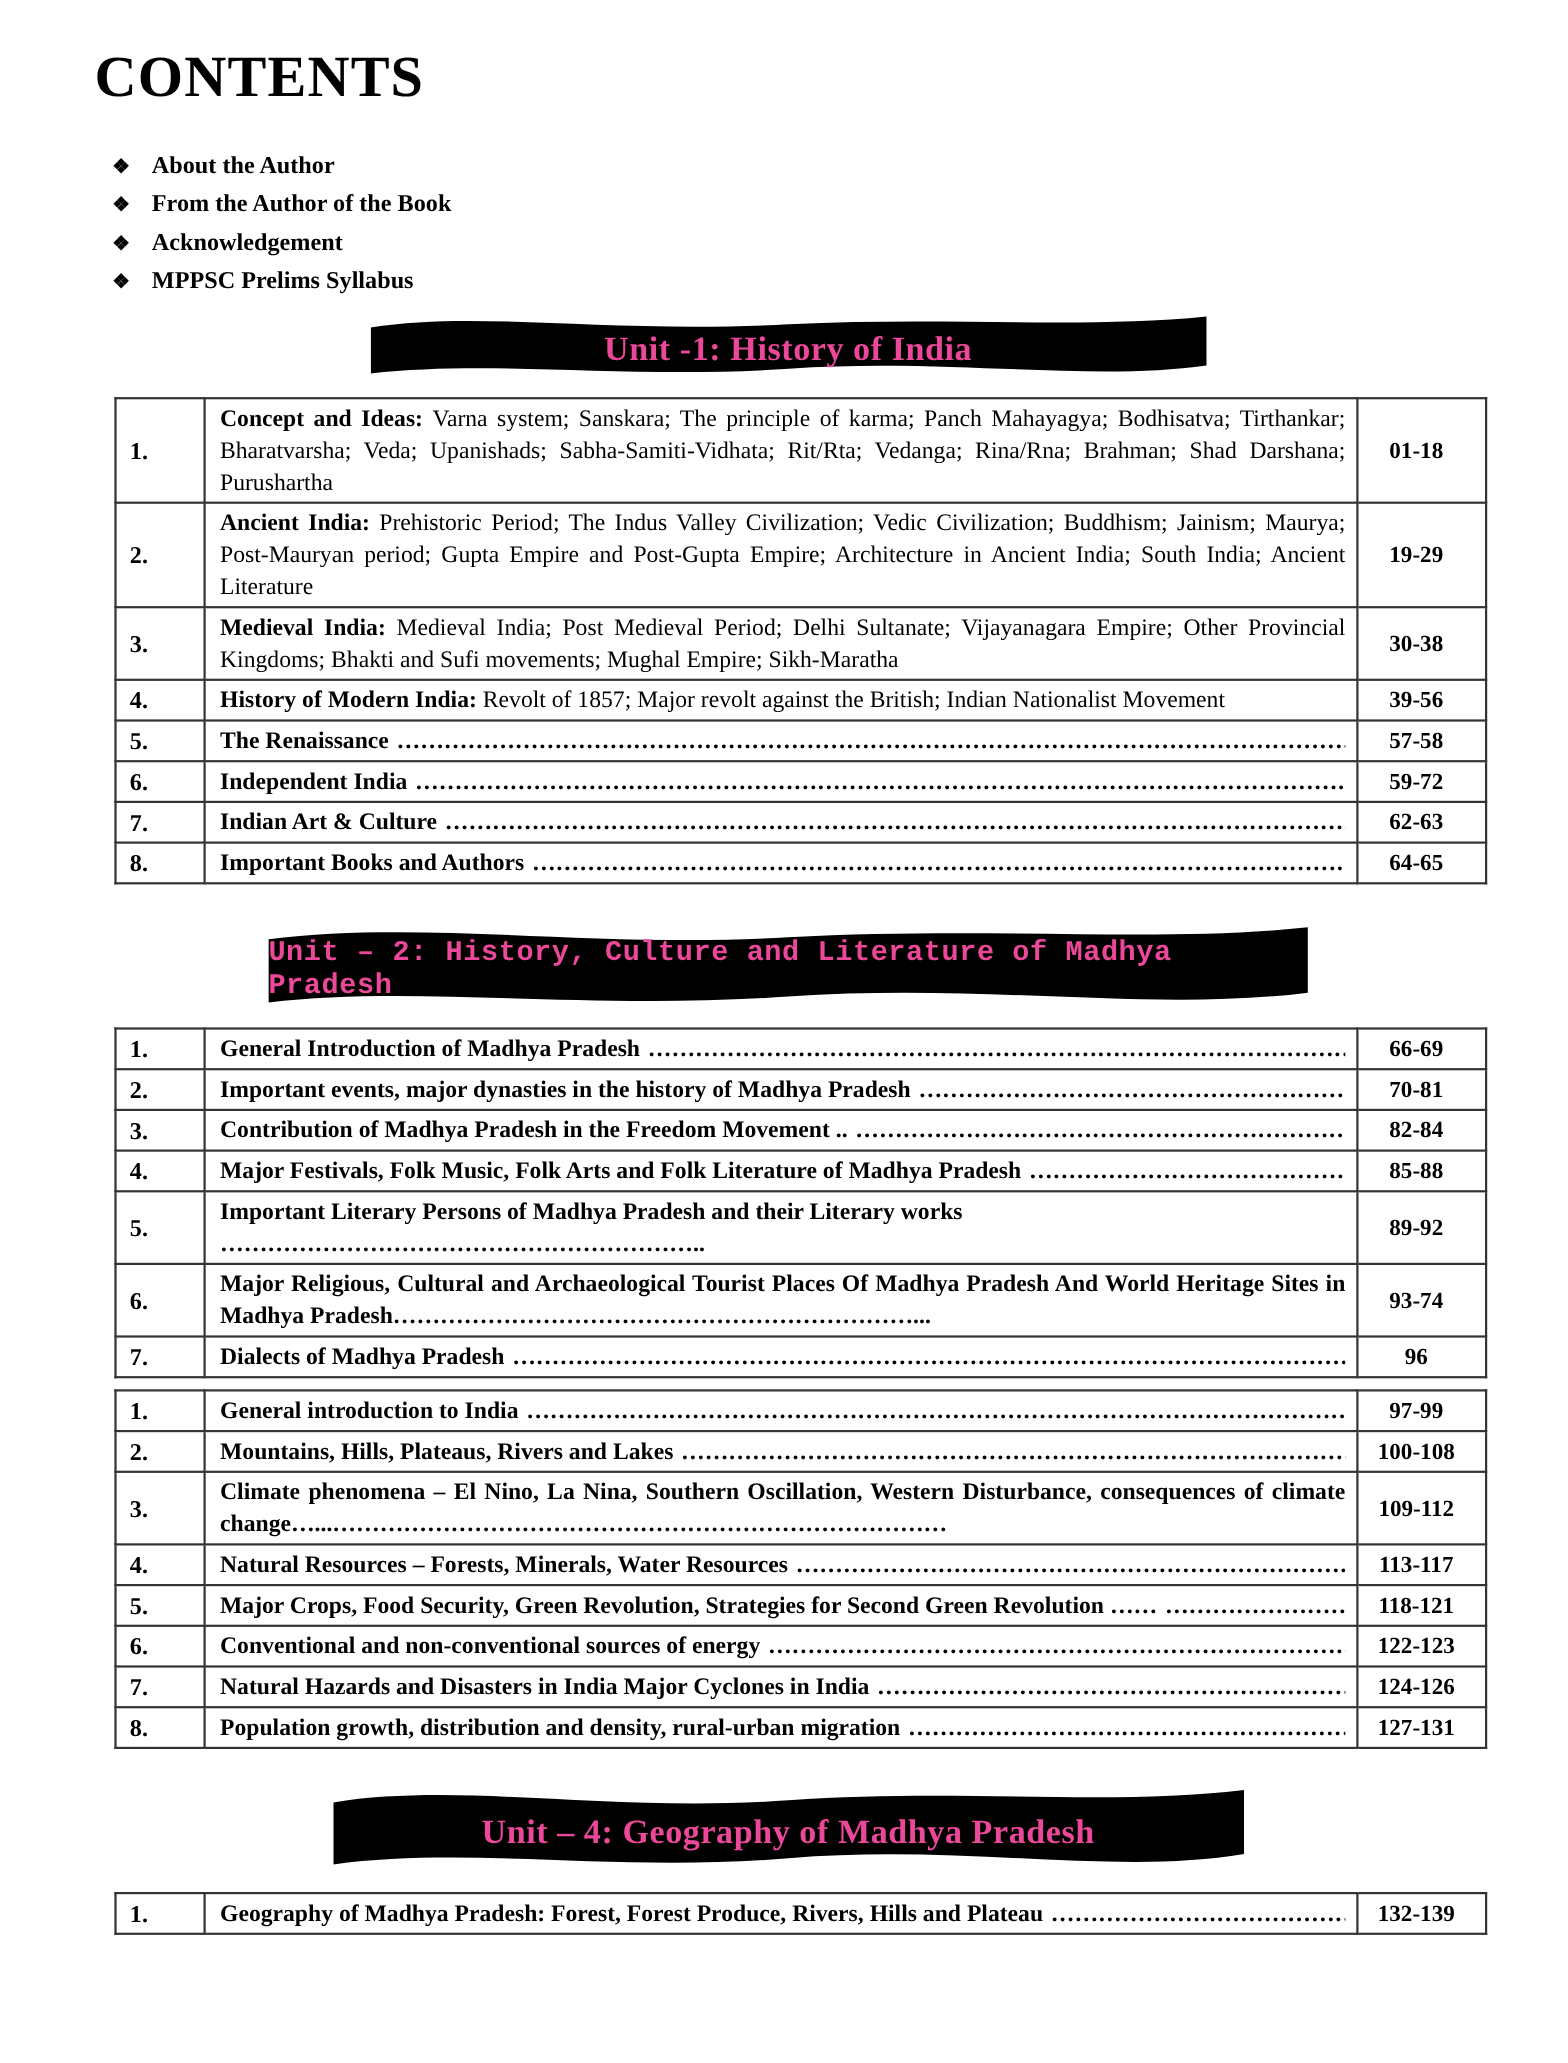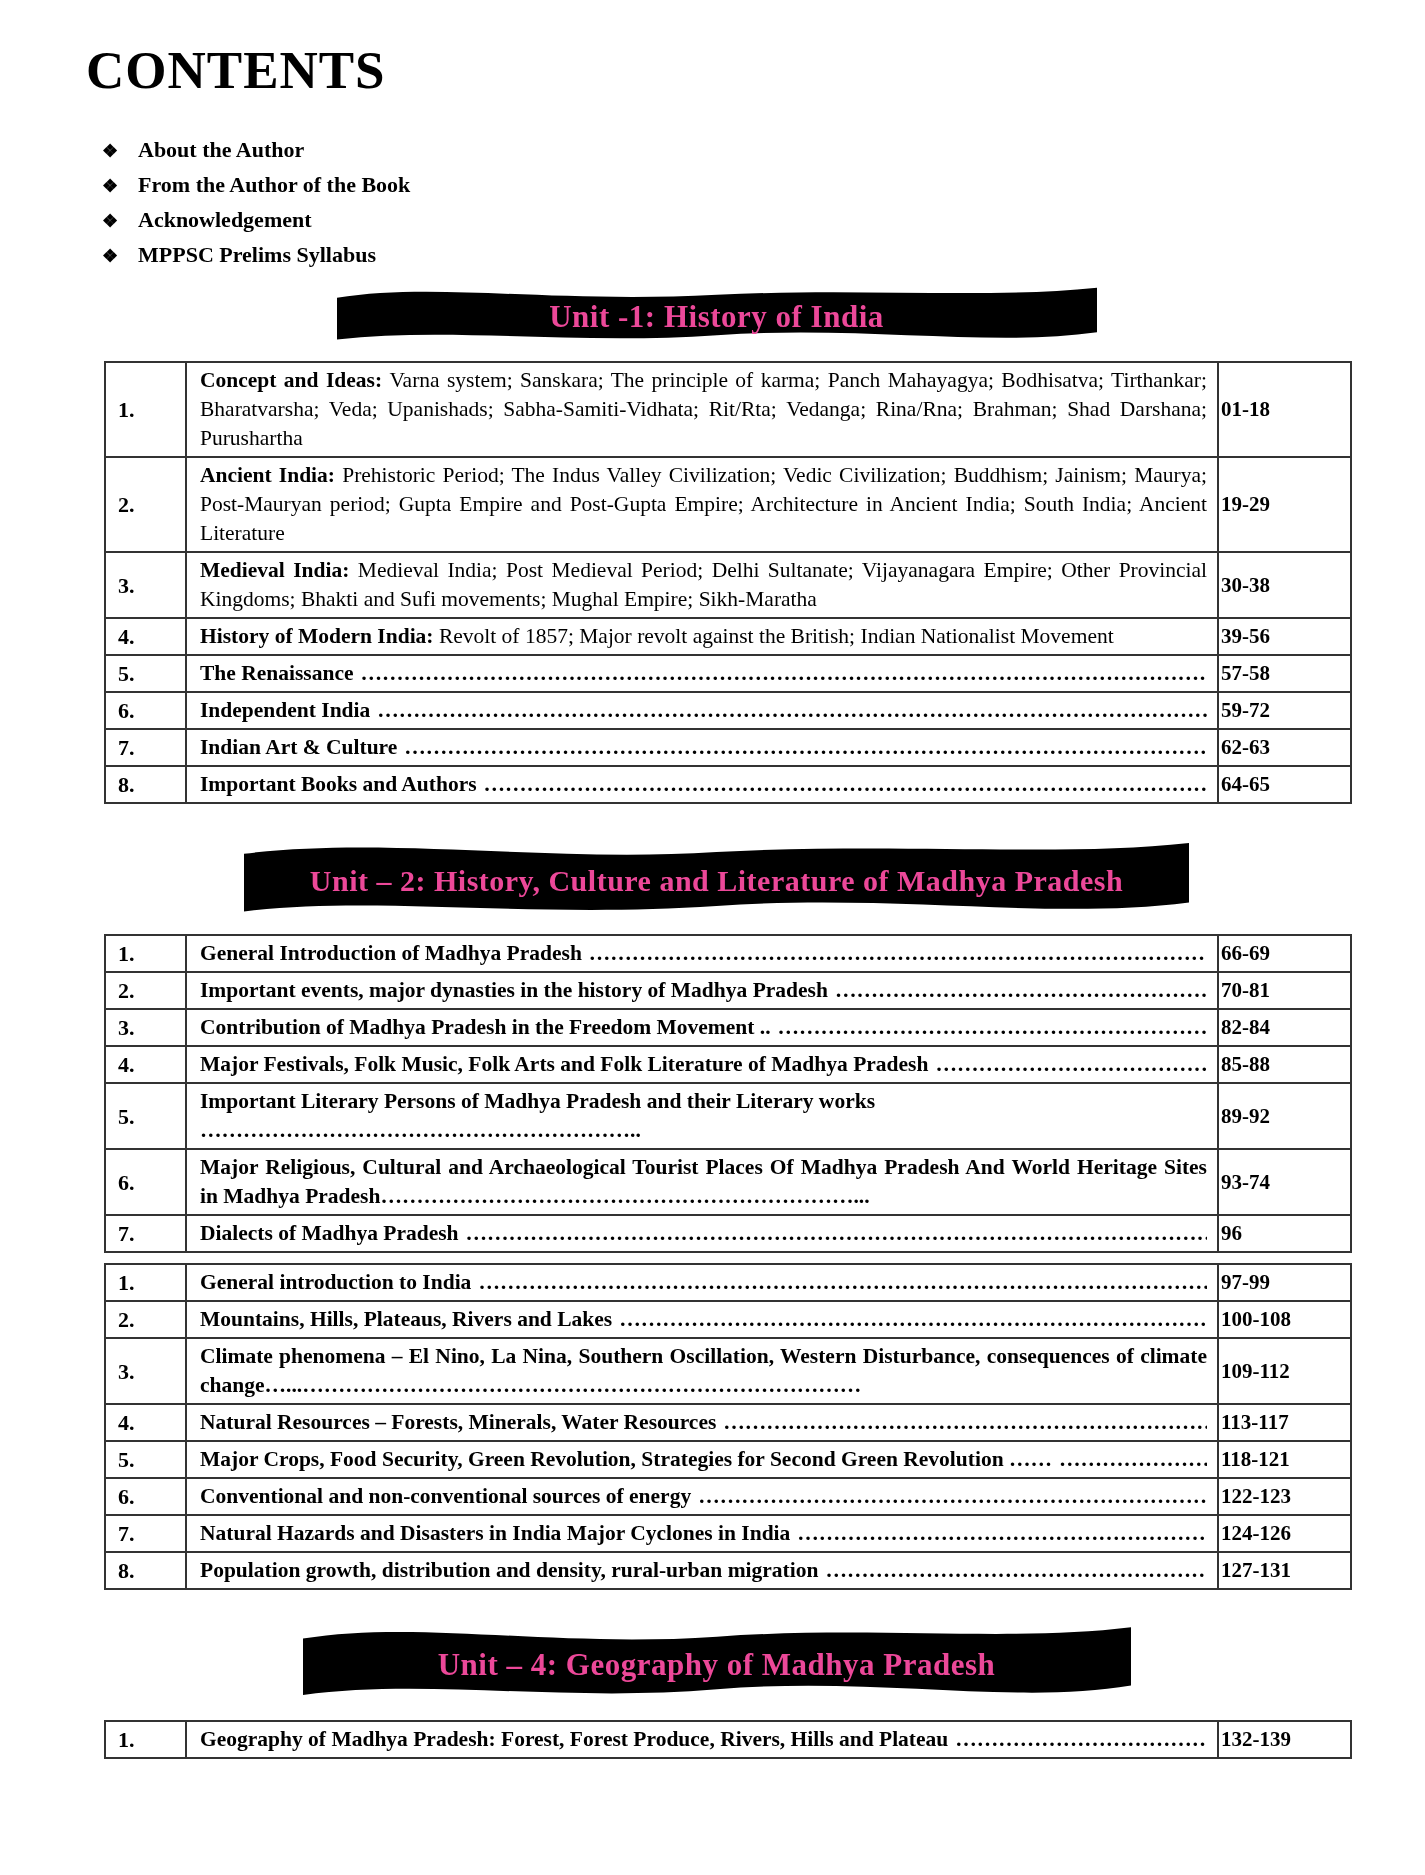--- a/index.html
+++ b/index.html
@@ -32,21 +32,21 @@
   .banner{position:relative;}
   .banner svg{position:absolute;left:0;top:0;width:100%;height:100%;display:block;}
   .banner .btxt{
     position:relative;z-index:1;height:100%;
     display:flex;align-items:center;justify-content:center;
     color:#ec4899;font-weight:bold;font-size:31px;letter-spacing:0.5px;
     padding-top:2px;
   }
   .b1{width:760px;height:72px;margin-top:6px;}
   .b2{width:945px;height:90px;margin-top:30px;}
-  .b2 .btxt{font-size:30px;}
+  .b2 .btxt{font-size:26px;font-family:Liberation Mono, monospace;}
   .b3{width:828px;height:90px;margin-top:30px;}
   .b4{width:828px;height:94px;margin-top:26px;}
 
   
   table.toc{
     border-collapse:collapse;
     table-layout:fixed;
     width:1248px;
     margin:10px 0 0 18px;
     font-size:21.5px;
@@ -56,21 +56,21 @@
     vertical-align:middle;
     line-height:29px;
   }
   td.num{
     width:63px;font-weight:bold;font-size:22px;
     vertical-align:top;padding:2px 4px 2px 12px;
   }
   td.desc{padding:3px 10px 3px 13px;}
   td.pages{
     width:101px;font-weight:bold;font-size:21px;
-    text-align:left;padding:2px 28px 2px 2px;white-space:nowrap;
+    text-align:center;padding:2px 12px 2px 2px;white-space:nowrap;
   }
   .fillrow{display:flex;align-items:baseline;}
   .fillrow .lbl{font-weight:bold;white-space:nowrap;}
   .fillrow .leader{flex:1 1 0;min-width:0;overflow:hidden;white-space:nowrap;font-weight:bold;margin-left:7px;}
   .blockrow{text-align:justify;}
   .blockrow .lead{font-weight:bold;}
   .boldall{font-weight:bold;}
   .dotsline{font-weight:bold;}
   .inline-dots{font-weight:bold;}
   .mt1{margin-top:8px;}

